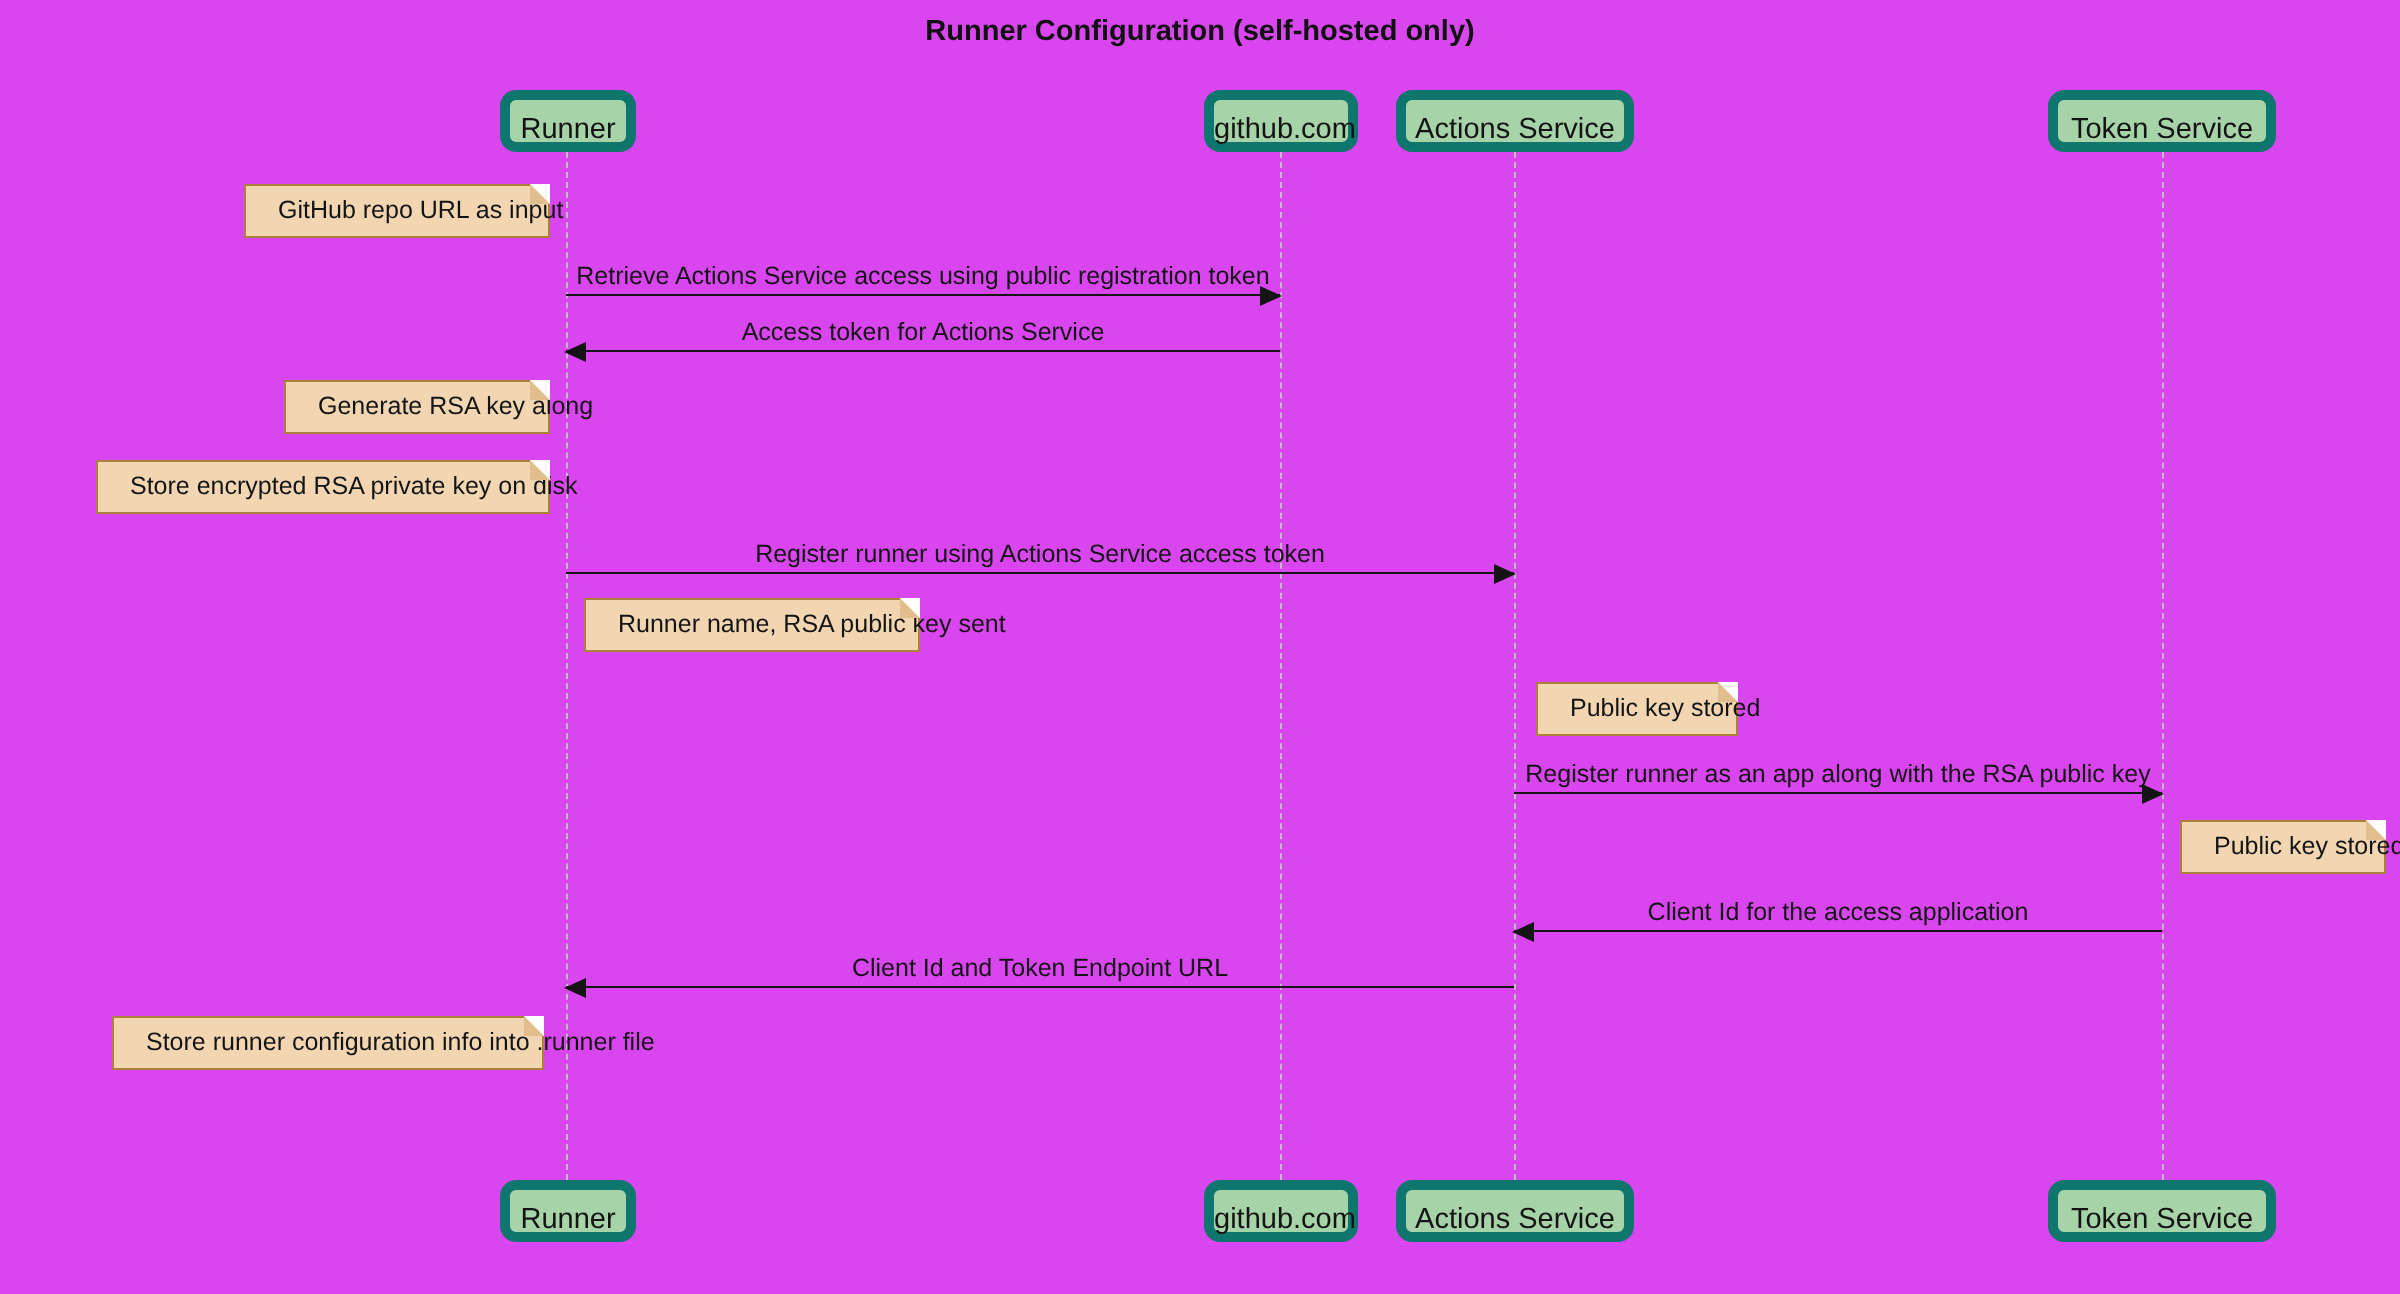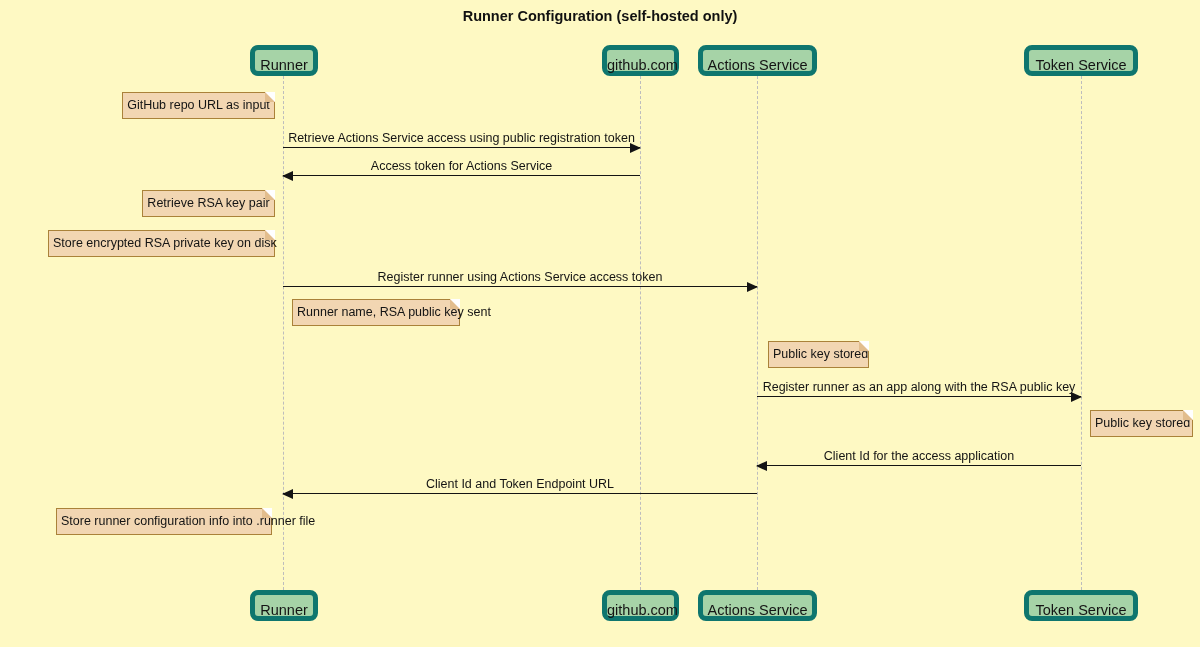--- a/index.html
+++ b/index.html
@@ -1,19 +1,19 @@
 <!DOCTYPE html>
 <html><head>
 <meta charset="utf-8">
 <style>
   html,body { margin:0; padding:0; background:#ffffff; }
   .diagram {
     position:relative;
     width:1200px; height:647px;
-    background:#fef9c3;
+    background:#d946ef;
     font-family:"Liberation Sans", sans-serif;
     color:#1a1a1a;
     overflow:hidden;
   }
   .title {
     position:absolute; top:8px; left:0; width:1200px;
     text-align:center;
     font-size:14.5px; font-weight:bold; color:#111;
   }
   .lifeline {
@@ -36,21 +36,21 @@
     border-top:1.5px solid #141414;
   }
   .arrow { position:absolute; bottom:-4.5px; width:0; height:0;
     border-top:5px solid transparent; border-bottom:5px solid transparent; }
   .arrow.right { right:-1px; border-left:11px solid #141414; }
   .arrow.left  { left:-1px;  border-right:11px solid #141414; }
   .note {
     position:absolute; height:27px; box-sizing:border-box;
     background:#f2d6b2; border:1px solid #aa8239;
     font-size:12.5px; line-height:15px; color:#141414;
-    padding:5px 4px 4px 4px; text-align:center; white-space:nowrap;
+    padding:5px 4px 4px 16px; text-align:center; white-space:nowrap;
   }
   .note::before {
     content:""; position:absolute; top:-1px; right:-1px;
     border-style:solid; border-width:0 10px 10px 0;
     border-color:#ffffff #ffffff #e2bd8d #e2bd8d;
   }
 </style>
 </head>
 <body>
 
@@ -104,21 +104,21 @@
   </div>
 
   <div class="msg" style="left:283px;top:477px;width:474px">
     <div class="msg-label">Client Id and Token Endpoint URL</div>
     <div class="msg-line">
         <span class="arrow left"></span>
       </div>
   </div>
 
   <div class="note" style="right:925px;top:92px;width:153px">GitHub repo URL as input</div>
-  <div class="note" style="right:925px;top:190px;width:133px">Retrieve RSA key pair</div>
+  <div class="note" style="right:925px;top:190px;width:133px">Generate RSA key along</div>
   <div class="note" style="right:925px;top:230px;width:227px">Store encrypted RSA private key on disk</div>
   <div class="note" style="left:292px;top:299px;width:168px">Runner name, RSA public key sent</div>
   <div class="note" style="left:768px;top:341px;width:101px">Public key stored</div>
   <div class="note" style="left:1090px;top:410px;width:103px">Public key stored</div>
   <div class="note" style="right:928px;top:508px;width:216px">Store runner configuration info into .runner file</div>
 
   <div class="actor" style="left:250px;top:590px;width:68px">Runner</div>
   <div class="actor" style="left:602px;top:590px;width:77px">github.com</div>
   <div class="actor" style="left:698px;top:590px;width:119px">Actions Service</div>
   <div class="actor" style="left:1024px;top:590px;width:114px">Token Service</div>

